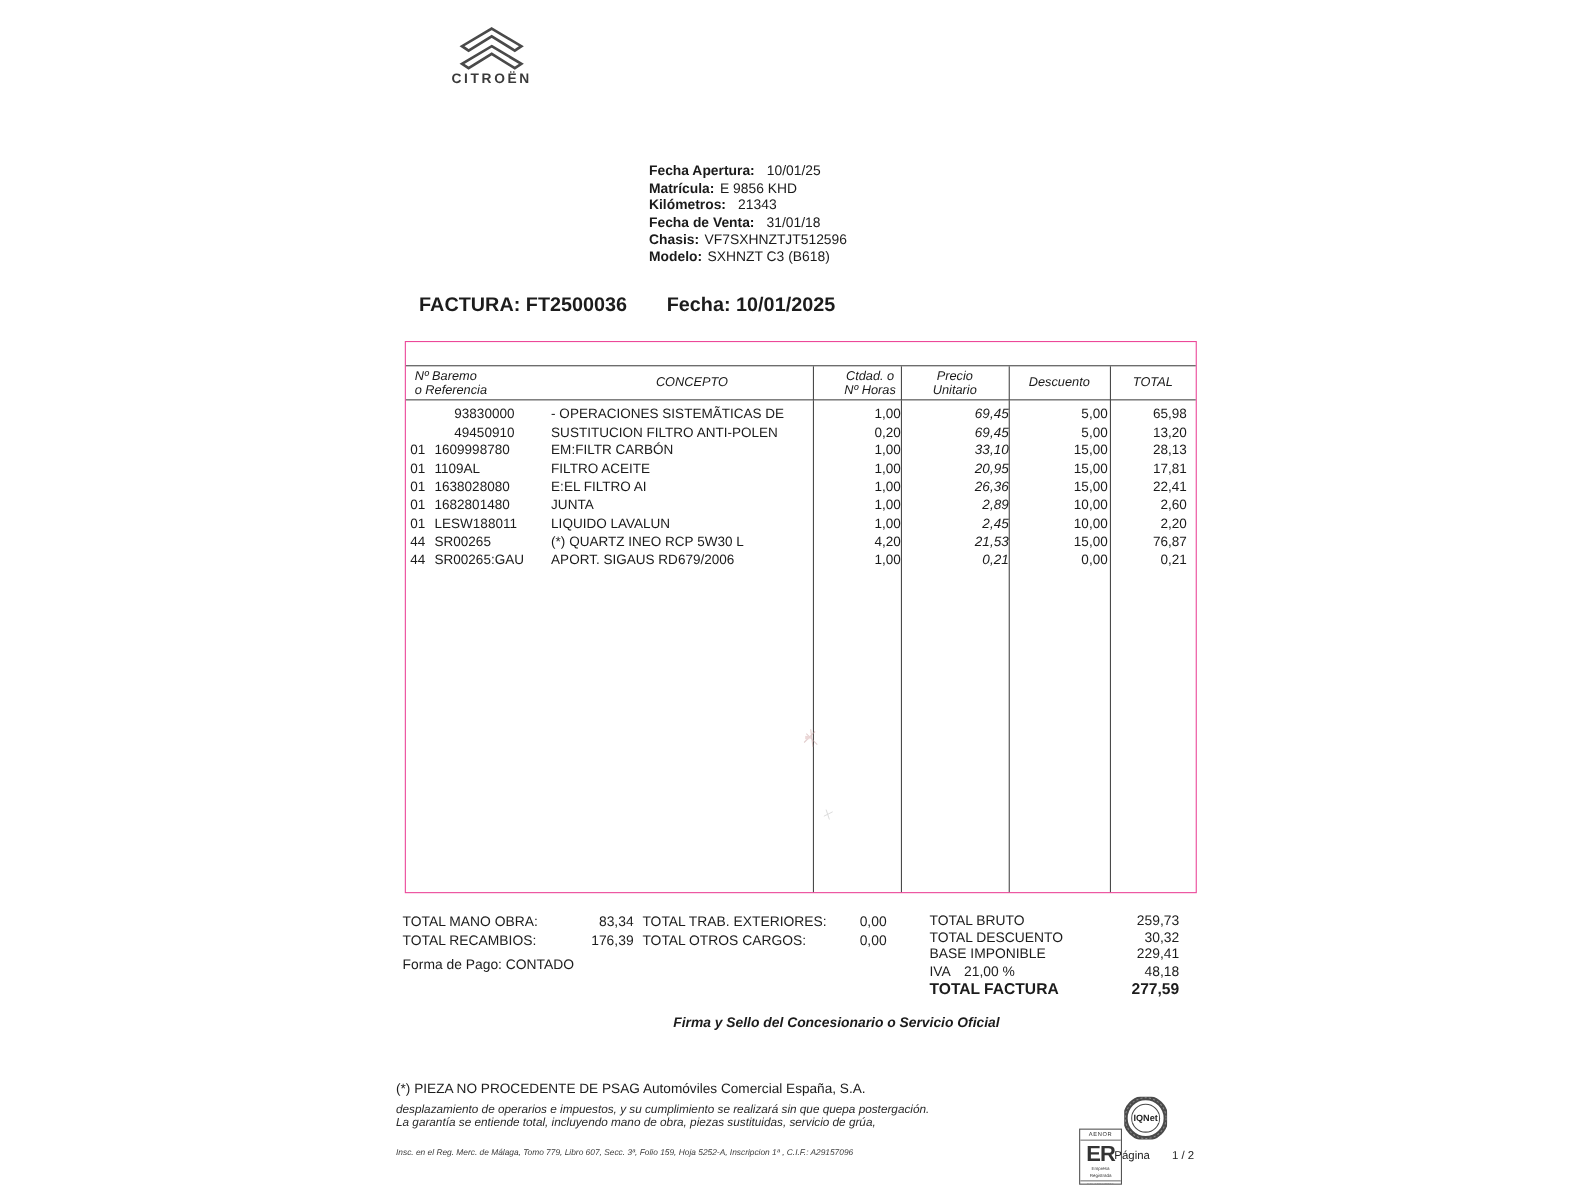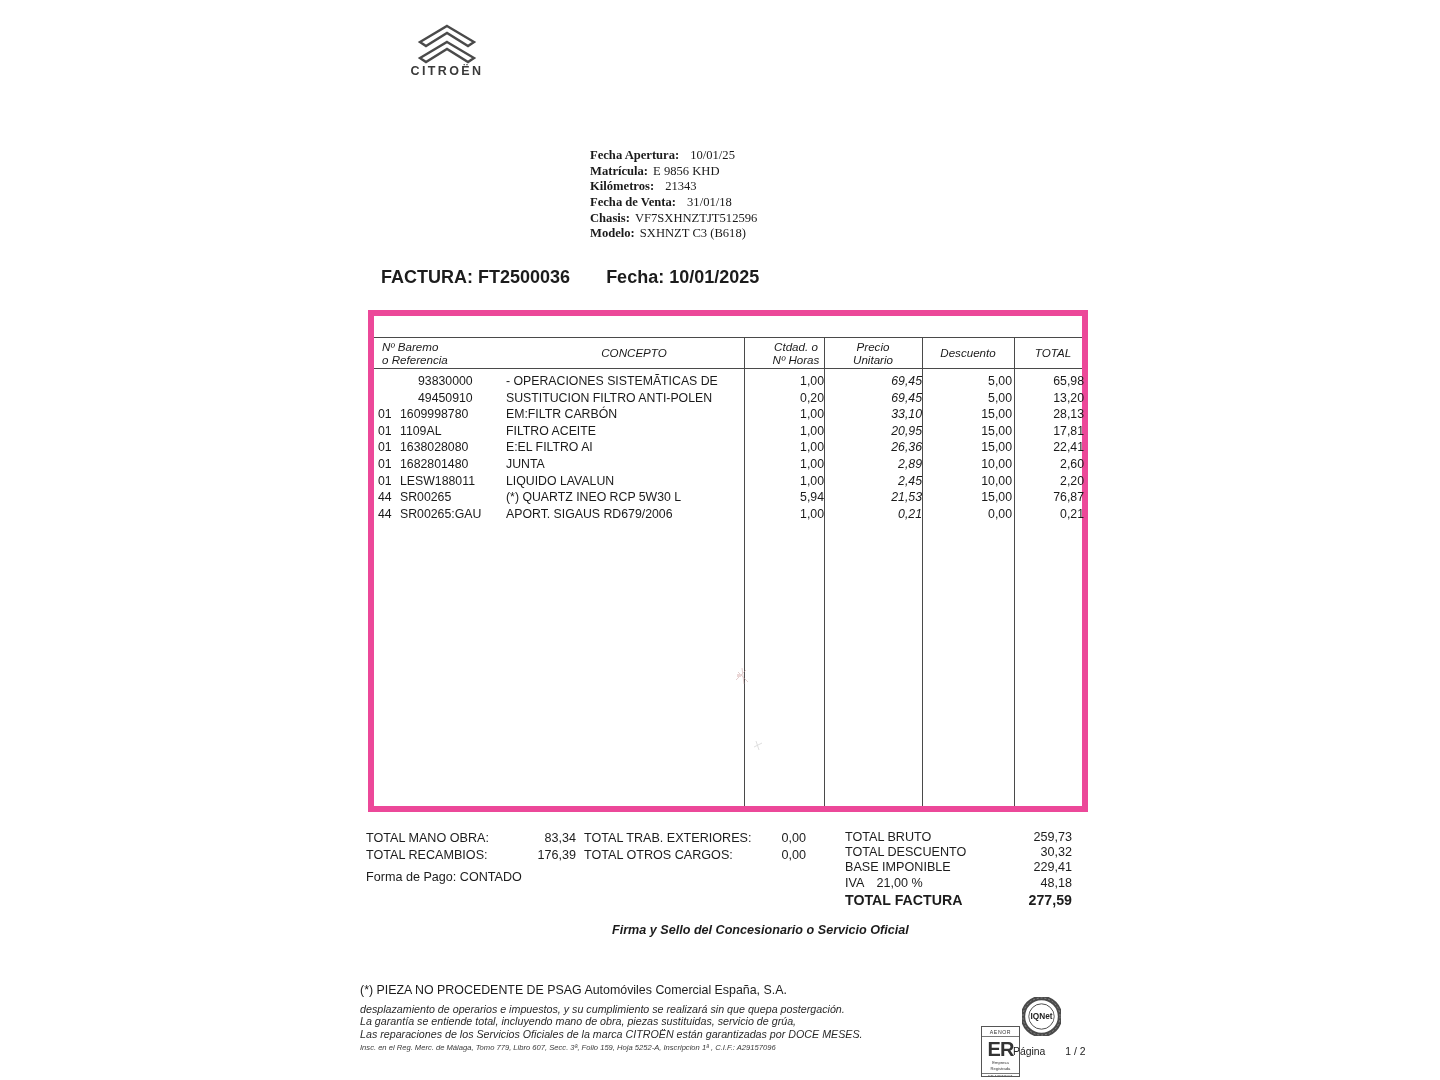--- a/index.html
+++ b/index.html
@@ -44,21 +44,21 @@
 
   
   #vehicle-meta {
     position: absolute;
     left: 590px;
     top: 148px;
     font-size: 12.6px;
     line-height: 15.7px;
     white-space: nowrap;
   }
-  #vehicle-meta .row { display: block; height: 15.7px; font-family: Liberation Serif, serif; }
+  #vehicle-meta .row { display: block; height: 15.7px; }
   #vehicle-meta .lbl {
     font-weight: 700;
     color: #1a1a1a;
   }
   #vehicle-meta .val {
     font-weight: 400;
     color: #1a1a1a;
     margin-left: 5px;
   }
   #vehicle-meta .row.wide .val { margin-left: 11px; }
@@ -74,21 +74,21 @@
   }
   #invoice-line .gap { display: inline-block; width: 26px; }
 
   
   #items-table {
     position: absolute;
     left: 368px;
     top: 310px;
     width: 720px;
     height: 502px;
-    border: 6px solid #ec4899;
+    border: 1px solid #ec4899;
     box-sizing: border-box;
   }
   .tbl-topband {
     position: absolute;
     left: 0; top: 0; right: 0;
     height: 22px;
     border-bottom: 1px solid #4a4a4a;
     box-sizing: border-box;
   }
   .tbl-head {
@@ -474,21 +474,21 @@
           <span class="c-qty">1,00</span>
           <span class="c-pu">2,45</span>
           <span class="c-dto">10,00</span>
           <span class="c-tot">2,20</span>
         </div>
 
         <div class="irow">
           <span class="c-pfx">44</span>
           <span class="c-ref">SR00265</span>
           <span class="c-con">(*) QUARTZ INEO RCP 5W30 L</span>
-          <span class="c-qty">5,94</span>
+          <span class="c-qty">4,20</span>
           <span class="c-pu">21,53</span>
           <span class="c-dto">15,00</span>
           <span class="c-tot">76,87</span>
         </div>
 
         <div class="irow">
           <span class="c-pfx">44</span>
           <span class="c-ref">SR00265:GAU</span>
           <span class="c-con">APORT. SIGAUS RD679/2006</span>
           <span class="c-qty">1,00</span>
@@ -552,21 +552,20 @@
     </div>
   </div>
 
   <div id="signature-note">Firma y Sello del Concesionario o Servicio Oficial</div>
 
   <div id="footer-note">(*) PIEZA NO PROCEDENTE DE PSAG Automóviles Comercial España, S.A.</div>
 
   <div id="legal-text">
     <div>desplazamiento de operarios e impuestos, y su cumplimiento se realizará sin que quepa postergación.</div>
     <div>La garantía se entiende total, incluyendo mano de obra, piezas sustituidas, servicio de grúa,</div>
-    <div>Las reparaciones de los Servicios Oficiales de la marca CITROËN están garantizadas por DOCE MESES.</div>
   </div>
 
   <div id="registry-line">Insc. en el Reg. Merc. de Málaga, Tomo 779, Libro 607, Secc. 3ª, Folio 159, Hoja 5252-A, Inscripcion 1ª , C.I.F.:  A29157096</div>
 
   <div id="aenor-badge">
     <div class="a-top">AENOR</div>
     <div class="a-er">ER</div>
     <div class="a-sub">Empresa</div>
     <div class="a-sub">Registrada</div>
     <div class="a-code">ER-1297/2001</div>

